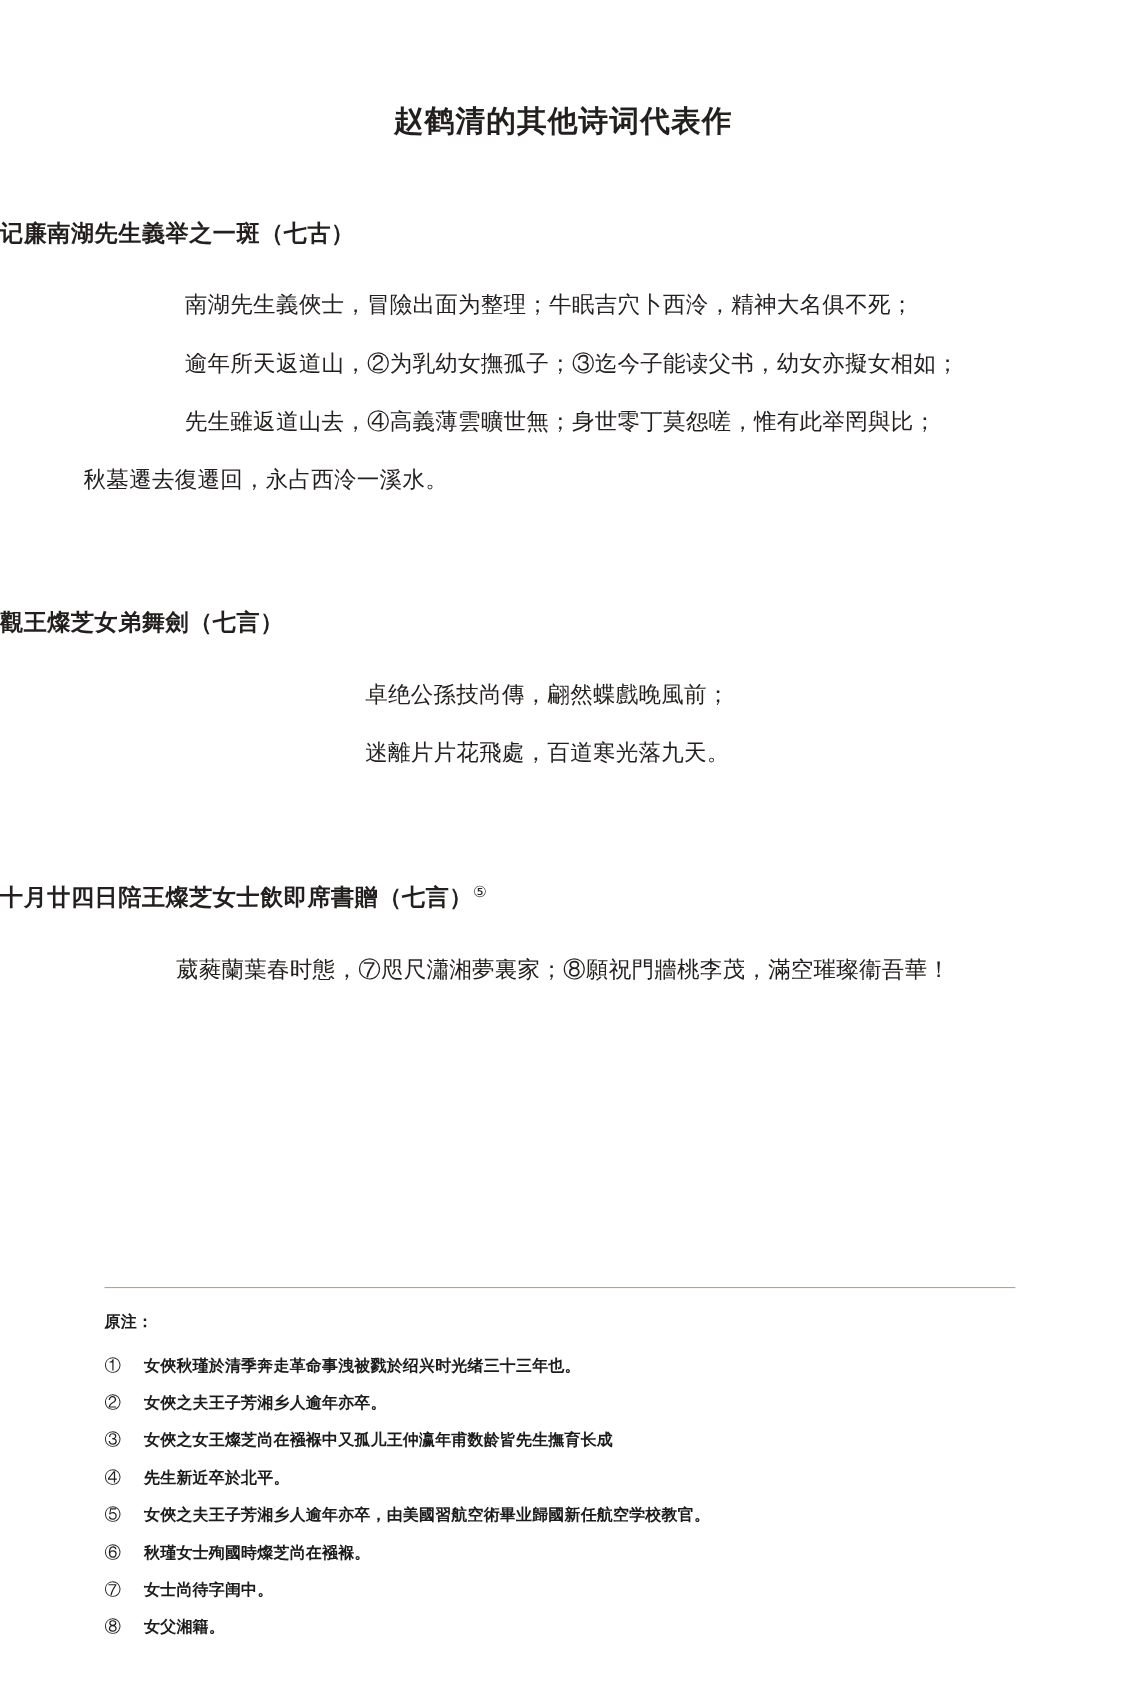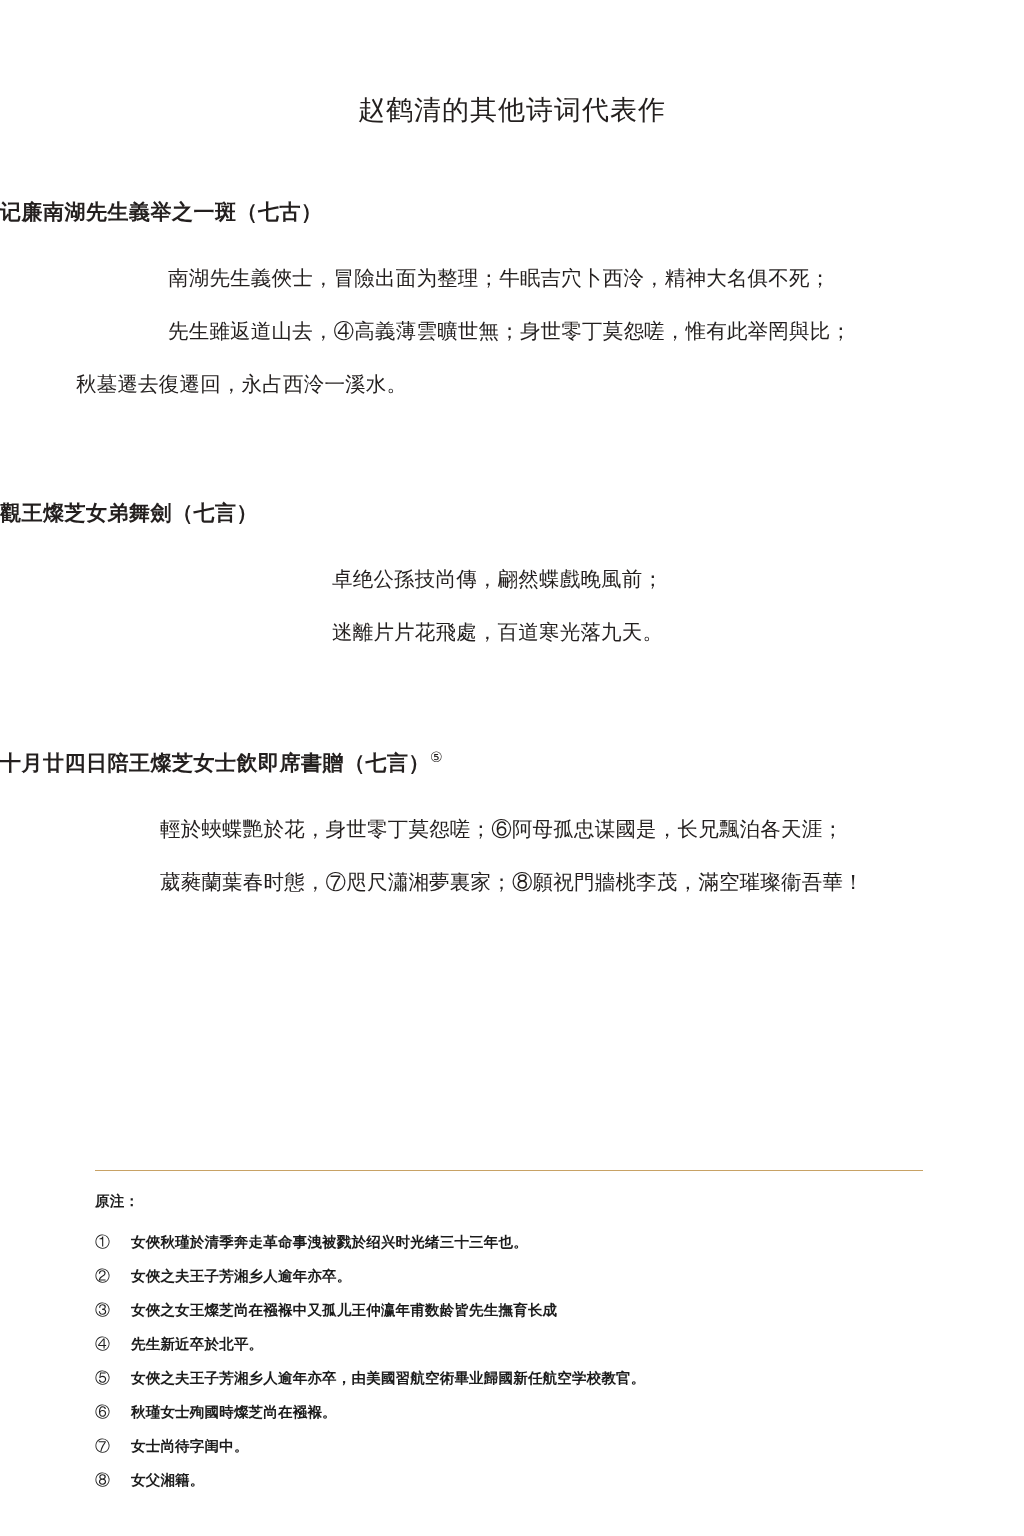--- a/index.html
+++ b/index.html
@@ -20,21 +20,21 @@
     height: 1536px;
     box-sizing: border-box;
     padding: 0;
     overflow: hidden;
   }
 
   
   .doc-title {
     text-align: center;
     font-size: 27px;
-    font-weight: normal;
+    font-weight: bold;
     letter-spacing: 1px;
     margin: 0;
     padding-top: 92px;
     font-family: "Liberation Sans", "DejaVu Sans", sans-serif;
     color: #231f1e;
   }
 
   
   .poem {
     margin: 0;
@@ -134,41 +134,41 @@
 <div class="page">
 
   <h1 class="doc-title">赵鹤清的其他诗词代表作</h1>
 
   <section class="poem poem-1">
     <h2 class="poem-title">
       <span>记廉南湖先生義举之一斑（七古）</span>
     </h2>
     <div class="poem-lines">
       <div class="poem-line ln-wide">南湖先生義俠士，冒險出面为整理；牛眠吉穴卜西泠，精神大名俱不死；</div>
+      <div class="poem-line ln-wide">逾年所天返道山，②为乳幼女撫孤子；③迄今子能读父书，幼女亦擬女相如；</div>
       <div class="poem-line ln-wide">先生雖返道山去，④高義薄雲曠世無；身世零丁莫怨嗟，惟有此举罔與比；</div>
       <div class="poem-line ln-short">秋墓遷去復遷回，永占西泠一溪水。</div>
     </div>
   </section>
 
   <section class="poem poem-2">
     <h2 class="poem-title">
       <span>觀王燦芝女弟舞劍（七言）</span>
     </h2>
     <div class="poem-lines">
       <div class="poem-line ln-mid">卓绝公孫技尚傳，翩然蝶戲晚風前；</div>
       <div class="poem-line ln-mid">迷離片片花飛處，百道寒光落九天。</div>
     </div>
   </section>
 
   <section class="poem poem-3">
     <h2 class="poem-title">
       <span>十月廿四日陪王燦芝女士飲即席書贈（七言）</span><span class="sup">⑤</span>
     </h2>
     <div class="poem-lines">
-      <div class="poem-line ln-wide2">輕於蛺蝶艷於花，身世零丁莫怨嗟；⑥阿母孤忠谋國是，长兄飄泊各天涯；</div>
       <div class="poem-line ln-wide2">葳蕤蘭葉春时態，⑦咫尺瀟湘夢裏家；⑧願祝門牆桃李茂，滿空璀璨衞吾華！</div>
     </div>
   </section>
 
   <hr class="divider">
 
   <section class="notes">
     <div class="notes-heading">原注：</div>
     <div class="notes-list">
       <div class="note-item">

